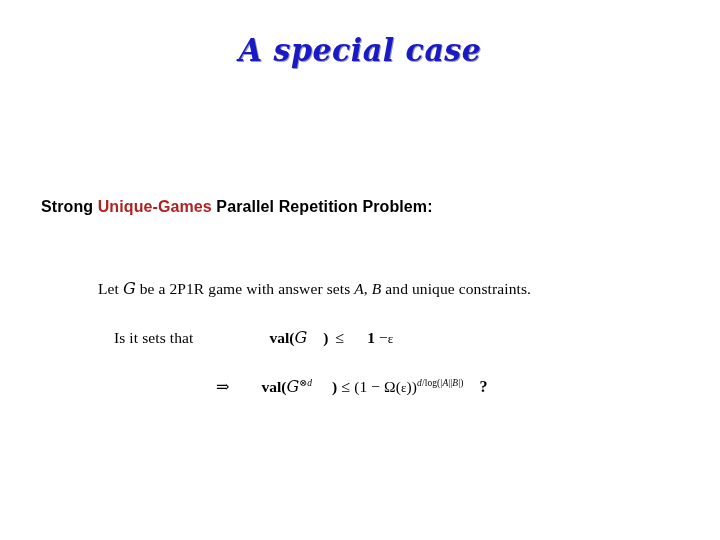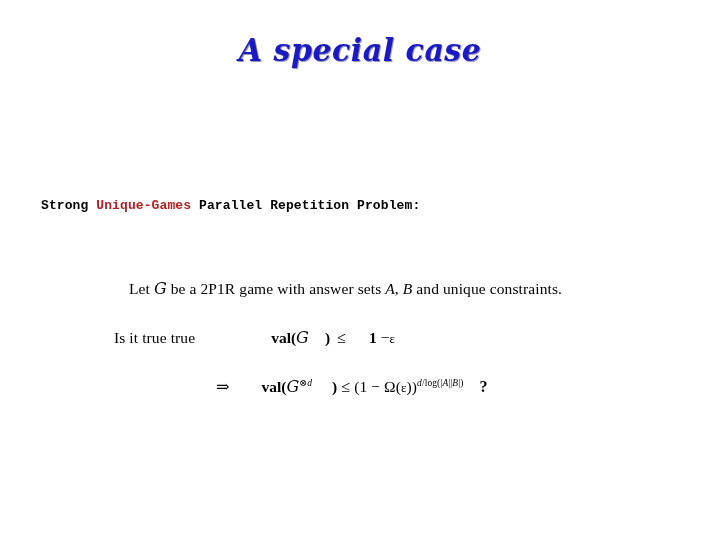--- a/index.html
+++ b/index.html
@@ -42,41 +42,41 @@
     transform: scaleX(0.97);
     line-height: 1.15;
     white-space: nowrap;
   }
 
   
   .heading {
     position: absolute;
     left: 41px;
     top: 198px;
-    font-family: Liberation Mono, monospace;
+    font-family: Liberation Sans, sans-serif;
     font-weight: bold;
-    font-size: 13px;
+    font-size: 16px;
     color: #000000;
     white-space: nowrap;
     letter-spacing: 0.1px;
   }
   .heading .hl-red {
     color: #b22222;
   }
 
   
   .body-line {
     position: absolute;
     font-family: "Liberation Serif", "DejaVu Serif", serif;
     font-size: 15.5px;
     color: #000000;
     white-space: nowrap;
     letter-spacing: 0.1px;
   }
-  .line-let   { left: 129px; top: 279px; }
+  .line-let   { left: 98px; top: 279px; }
   .line-ask   { left: 114px; top: 328px; }
   .line-concl { left: 216px; top: 377px; }
 
   .mathvar {
     font-style: italic;
   }
   .script-g {
     font-family: "DejaVu Serif", "Liberation Serif", serif;
     font-style: italic;
     font-size: 16px;
@@ -124,20 +124,20 @@
 
   <div class="heading">
     <span>Strong </span><span class="hl-red">Unique-Games</span><span> Parallel Repetition Problem:</span>
   </div>
 
   <div class="body-line line-let">
     <span>Let </span><span class="script-g">G</span><span> be a 2P1R game with answer sets </span><span class="mathvar">A</span><span>, </span><span class="mathvar">B</span><span> and unique constraints.</span>
   </div>
 
   <div class="body-line line-ask">
-    <span>Is it true true</span><span class="gap-lg"></span><span class="val-op">val(</span><span class="script-g">G</span><span class="val-op">)</span><span class="gap-sm"></span><span class="rel">≤</span><span class="gap-sm"></span><span class="val-op">1</span><span class="gap-xs"></span><span>−</span><span class="eps">ε</span>
+    <span>Is it sets that</span><span class="gap-lg"></span><span class="val-op">val(</span><span class="script-g">G</span><span class="val-op">)</span><span class="gap-sm"></span><span class="rel">≤</span><span class="gap-sm"></span><span class="val-op">1</span><span class="gap-xs"></span><span>−</span><span class="eps">ε</span>
   </div>
 
   <div class="body-line line-concl">
     <span class="arrow">⇒</span><span class="gap-md"></span><span class="val-op">val(</span><span class="script-g">G</span><span class="sup"><span>⊗</span><span class="mathvar">d</span></span><span class="val-op"> )</span><span class="gap-xs"></span><span class="rel">≤</span><span class="gap-xs"></span><span>(1 </span><span>−</span><span class="gap-xs"></span><span>Ω(</span><span class="eps">ε</span><span>))</span><span class="sup"><span class="mathvar">d</span><span>/</span><span>log(|</span><span class="mathvar">A</span><span>||</span><span class="mathvar">B</span><span>|)</span></span><span class="gap-md"></span><span class="qmark">?</span>
   </div>
 
 </div>
 
 </body></html>

